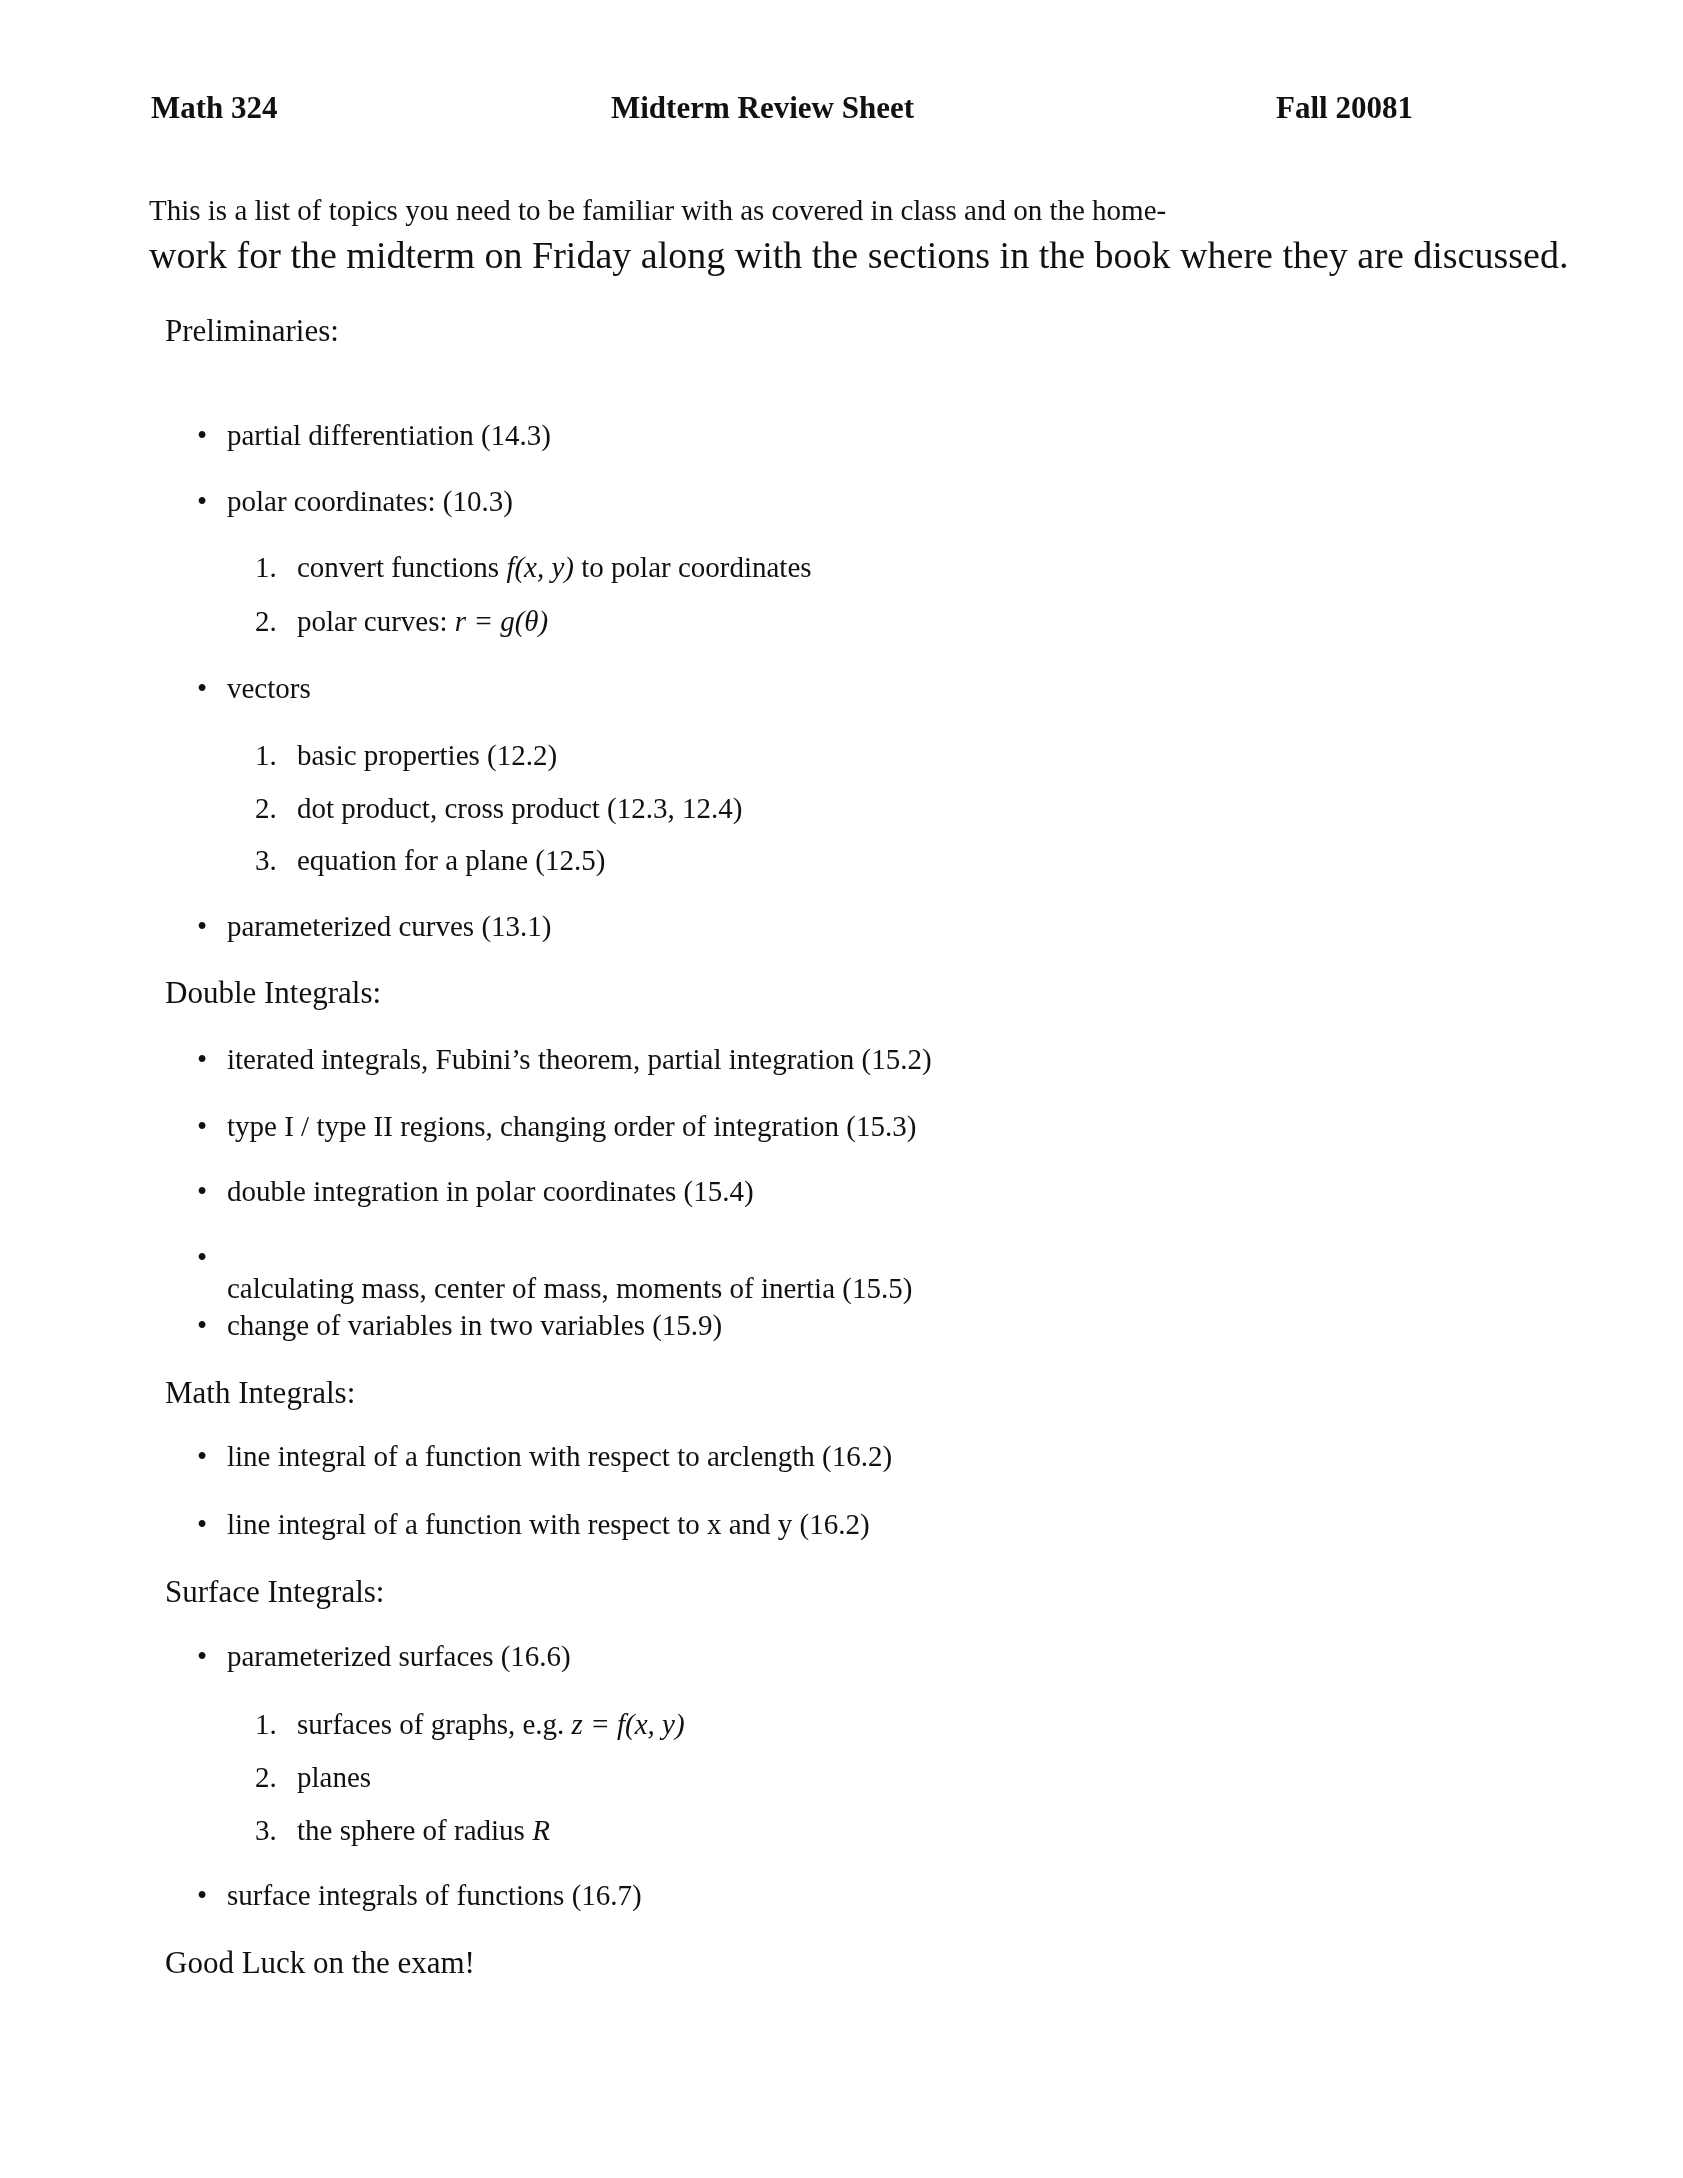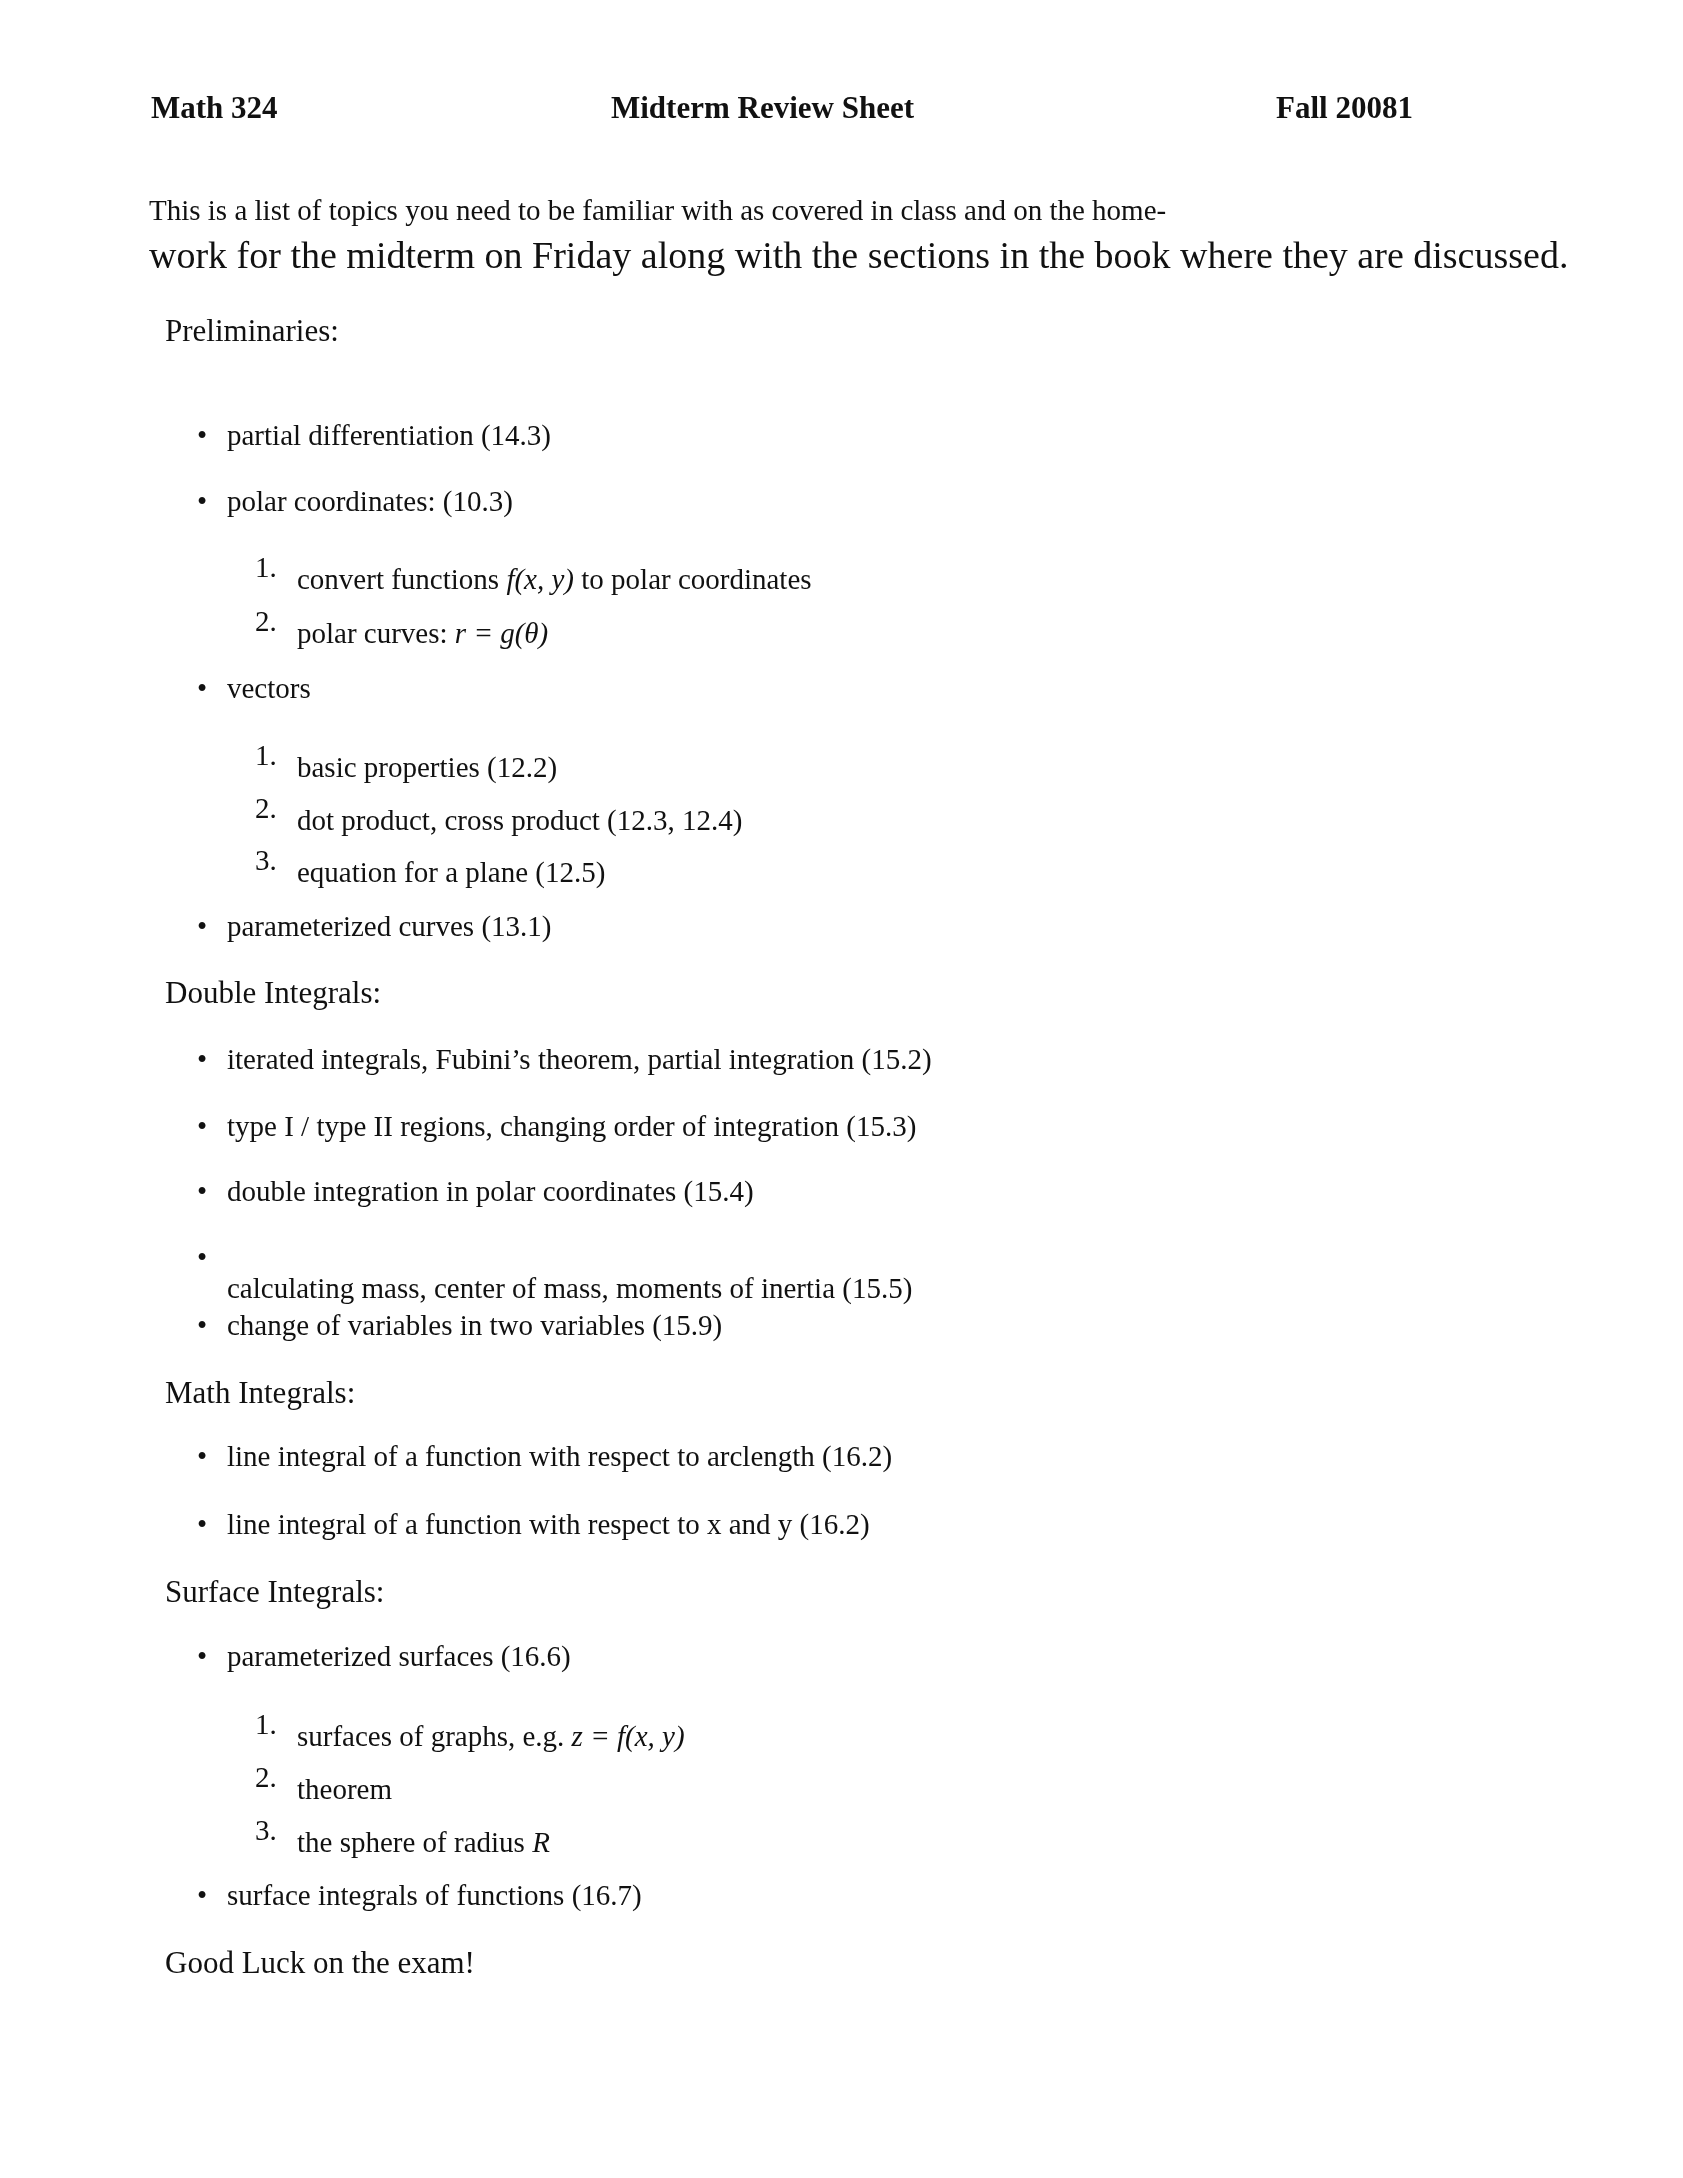--- a/index.html
+++ b/index.html
@@ -4,21 +4,21 @@
 <style>
   html, body { margin: 0; padding: 0; background: #ffffff; }
   body { width: 1683px; height: 2178px; position: relative; overflow: hidden;
          font-family: "Liberation Serif", "DejaVu Serif", serif; color: #111; }
   .abs { position: absolute; white-space: nowrap; line-height: 1; }
   .hdr { font-weight: bold; font-size: 31px; top: 92px; }
   .sec { font-weight: normal; font-size: 31px; left: 149px; margin-left: 16px; }
   .bullet { position: absolute; left: 197px; font-size: 29px; line-height: 1; }
   .btext { position: absolute; left: 227px; font-size: 29px; }
   .num { position: absolute; left: 255px; font-size: 29px; }
-  .ntext { position: absolute; left: 297px; font-size: 29px; margin-top: 12px; }
+  .ntext { position: absolute; left: 297px; font-size: 29px; }
   .m { font-style: italic; }
 </style>
 </head>
 <body>
 
 <div class="abs hdr" style="left:151px;">Math 324</div>
 <div class="abs hdr" style="left:611px;">Midterm Review Sheet</div>
 <div class="abs hdr" style="left:1276px;">Fall 20081</div>
 
 <div class="abs" style="left:149px; top:196px; font-size:29px; width:1277px; white-space:nowrap;">This is a list of topics you need to be familiar with as covered in class and on the home-</div>
@@ -80,21 +80,21 @@
 
 <div class="abs sec" style="top:1576px;">Surface Integrals:</div>
 
 <div class="abs bullet" style="top:1642px;">•</div>
 <div class="abs btext" style="top:1642px;">parameterized surfaces (16.6)</div>
 
 <div class="abs num" style="top:1710px;">1.</div>
 <div class="abs ntext" style="top:1710px;"><span>surfaces of graphs, e.g. </span><span class="m">z = f(x, y)</span></div>
 
 <div class="abs num" style="top:1763px;">2.</div>
-<div class="abs ntext" style="top:1763px;">theorem</div>
+<div class="abs ntext" style="top:1763px;">planes</div>
 
 <div class="abs num" style="top:1816px;">3.</div>
 <div class="abs ntext" style="top:1816px;"><span>the sphere of radius </span><span class="m">R</span></div>
 
 <div class="abs bullet" style="top:1881px;">•</div>
 <div class="abs btext" style="top:1881px;">surface integrals of functions (16.7)</div>
 
 <div class="abs sec" style="top:1947px;">Good Luck on the exam!</div>
 
 

